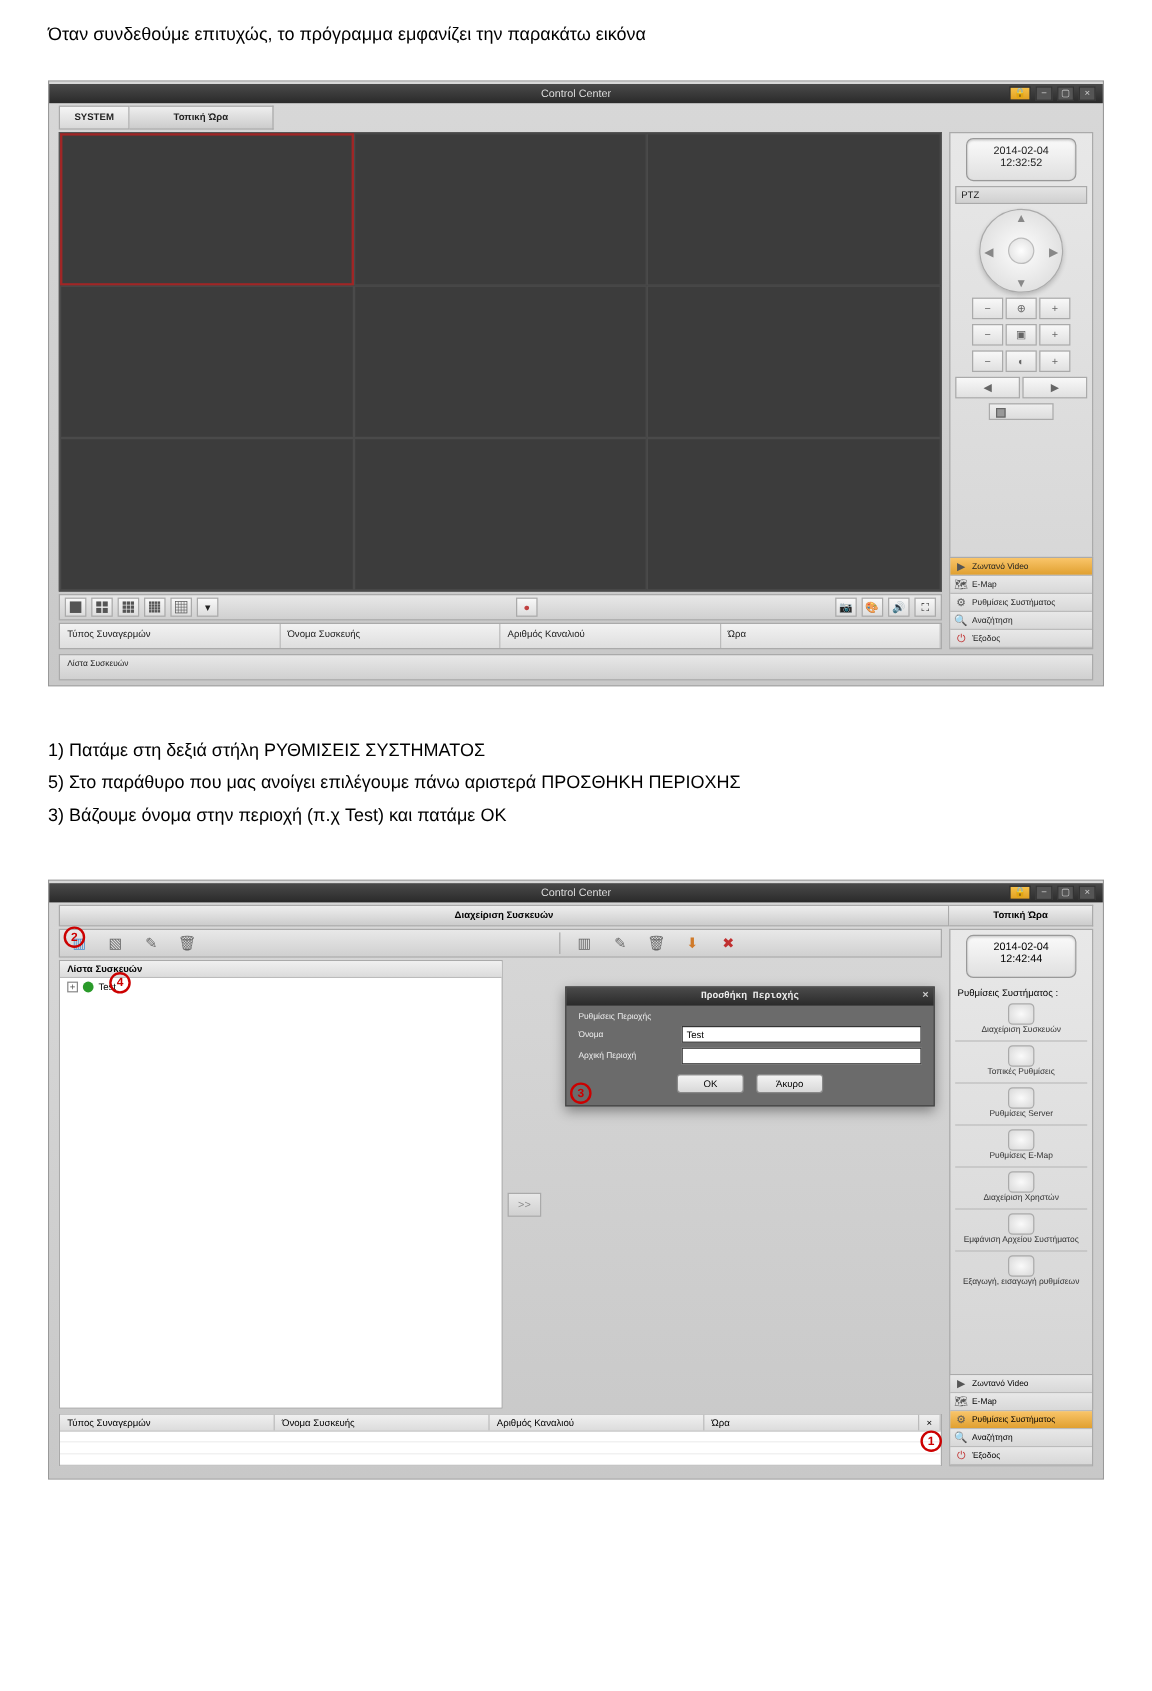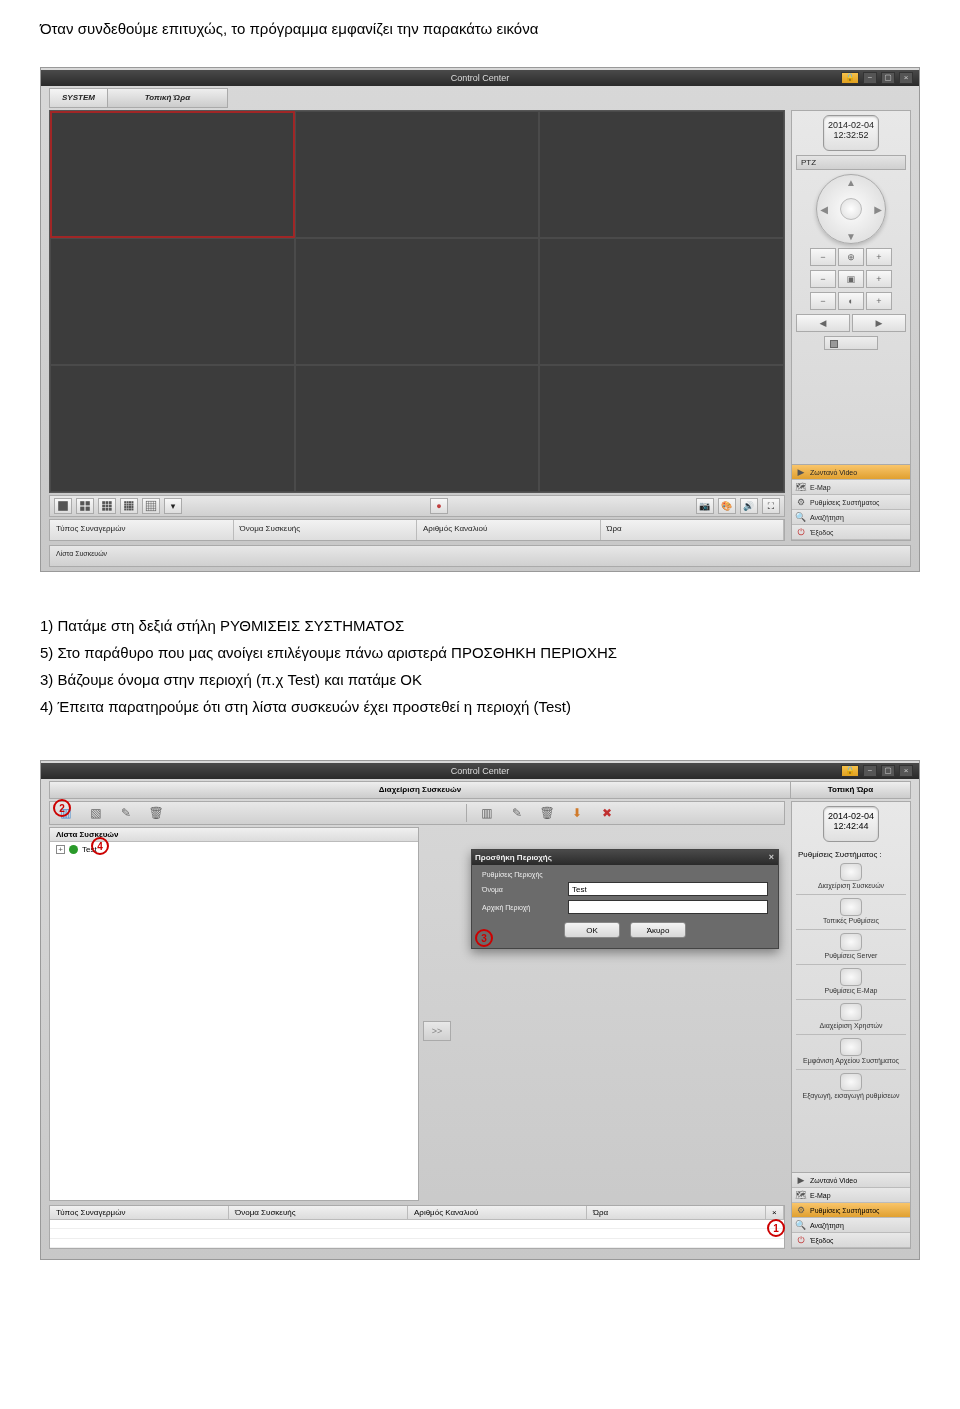--- a/index.html
+++ b/index.html
@@ -8,27 +8,27 @@
   .page { padding: 20px 40px; }
   .intro-text { font-size: 15px; margin-bottom: 30px; }
   
   
   .ss1 { width: 880px; height: 505px; background: linear-gradient(#d8d8d8,#c8c8c8); border: 1px solid #999; margin: 0 auto 40px auto; position: relative; font-size: 9px; color: #222; }
   .ss1-titlebar { position: absolute; top: 2px; left: 0; right: 0; height: 16px; background: linear-gradient(#4a4a4a,#2a2a2a); text-align: center; color: #ddd; font-size: 9px; line-height: 16px; }
   .ss1-titlebar .winbtns { position: absolute; right: 6px; top: 2px; display:flex; gap:4px; }
   .winbtn { width: 14px; height: 12px; background: #555; border: 1px solid #333; display:inline-flex; align-items:center; justify-content:center; color:#ccc; font-size:8px; }
   .winbtn.lock { width: 18px; background: linear-gradient(#f7c24a,#e0a020); color:#333; }
   
-  .ss1-tabrow { position: absolute; top: 20px; left: 8px; right: 8px; height: 20px; display:flex; align-items:stretch;font-style:italic; }
+  .ss1-tabrow { position: absolute; top: 20px; left: 8px; right: 8px; height: 20px; display:flex; align-items:stretch; }
   .ss1-tab { background: linear-gradient(#f5f5f5,#d8d8d8); border:1px solid #aaa; padding: 0 12px; font-weight:bold; font-size:8px; line-height:18px; }
   .ss1-tabrow-mid { flex:1; text-align:center; background: linear-gradient(#eee,#ccc); border:1px solid #aaa; line-height:18px; font-size:8px; border-left:none; }
   .ss1-tabrow-right { width: 120px; background: linear-gradient(#eee,#ccc); border:1px solid #aaa; border-left:none; text-align:center; line-height:18px; font-size:8px; font-weight:bold; }
   
   .ss1-right { position: absolute; right: 8px; top: 42px; bottom: 30px; width: 120px; background: linear-gradient(#e8e8e8,#d4d4d4); border:1px solid #aaa; display:flex; flex-direction:column; align-items:center; padding: 4px; gap:4px; }
-  .clockbox { width: 56px; height: 36px; background: linear-gradient(#fafafa,#e0e0e0); border:1px solid #999; border-radius:6px; text-align:center; font-size:9px; padding-top:4px; box-shadow: inset 0 1px 2px rgba(0,0,0,0.2);}
+  .clockbox { width: 92px; height: 36px; background: linear-gradient(#fafafa,#e0e0e0); border:1px solid #999; border-radius:6px; text-align:center; font-size:9px; padding-top:4px; box-shadow: inset 0 1px 2px rgba(0,0,0,0.2);}
   .ptz-label { align-self:stretch; background: linear-gradient(#e4e4e4,#d0d0d0); border:1px solid #aaa; font-size:8px; padding:2px 4px; }
   .ptz-wheel { width: 70px; height: 70px; border-radius: 50%; background: radial-gradient(#fdfdfd,#d6d6d6); border:1px solid #aaa; position:relative; box-shadow: 0 2px 4px rgba(0,0,0,0.2);}
   .ptz-arrow { position:absolute; width:10px; height:10px; color:#888; font-size:10px; text-align:center; }
   .ptz-wheel .c { position:absolute; top:50%; left:50%; width:22px; height:22px; margin:-11px 0 0 -11px; border-radius:50%; background: radial-gradient(#fefefe,#ddd); border:1px solid #bbb; }
   .ctrl-row { display:flex; gap:2px; }
   .ctrl-btn { width:26px; height:18px; background: linear-gradient(#f8f8f8,#e0e0e0); border:1px solid #aaa; font-size:9px; display:flex; align-items:center; justify-content:center; color:#666; }
   .ctrl-btn.w { width:54px; }
   .slider { width:54px; height:14px; background: linear-gradient(#eee,#ddd); border:1px solid #aaa; position:relative; }
   .slider::after { content:""; position:absolute; left:10%; top:3px; width:6px; height:6px; background:#999; border:1px solid #666; }
   
@@ -84,21 +84,21 @@
   
   .ss2-rp { position:absolute; right:8px; top:40px; bottom:58px; width:120px; background: linear-gradient(#e8e8e8,#d4d4d4); border:1px solid #aaa; display:flex; flex-direction:column; align-items:center; gap:3px; padding:4px; }
   .ss2-rp .clockbox { margin-bottom:4px; }
   .rp-title { align-self:stretch; font-size:8px; padding:1px 2px; }
   .rp-item { align-self:stretch; text-align:center; font-size:7px; color:#333; padding-bottom:2px; }
   .rp-item .ic { display:block; margin:0 auto 1px auto; width:22px; height:18px; background: radial-gradient(#fafafa,#d8d8d8); border:1px solid #aaa; border-radius:4px; }
   .rp-sep { align-self:stretch; height:1px; background:#bbb; }
   
   
   .dlg { position:absolute; top:88px; left:430px; width:308px; background:#6b6b6b; border:1px solid #444; box-shadow: 0 4px 10px rgba(0,0,0,0.4); z-index:5; }
-  .dlg-title { background: linear-gradient(#4a4a4a,#2a2a2a); color:#eee; font-size:8px; font-weight:bold; text-align:left; padding:3px; position:relative; }
+  .dlg-title { background: linear-gradient(#4a4a4a,#2a2a2a); color:#eee; font-size:8px; font-weight:bold; text-align:center; padding:3px; position:relative;font-family:Liberation Mono, monospace; }
   .dlg-title .x { position:absolute; right:4px; top:2px; color:#ccc; font-size:9px; }
   .dlg-body { padding:6px 10px 10px 10px; font-size:8px; color:#eee; }
   .dlg-row { display:flex; align-items:center; margin:4px 0; gap:6px; }
   .dlg-row label { width:80px; font-size:7px; }
   .dlg-row input { flex:1; height:14px; border:1px solid #333; background:#fff; font-size:8px; padding:0 3px; color:#000; }
   .dlg-btns { display:flex; justify-content:center; gap:10px; margin-top:8px; }
   .dlg-btn { width:56px; height:16px; background: linear-gradient(#f4f4f4,#d8d8d8); border:1px solid #888; border-radius:3px; font-size:8px; display:flex; align-items:center; justify-content:center; color:#000; }
   
   
   .ss2-table { position:absolute; left:8px; right:134px; bottom:10px; height:44px; background:#fff; border:1px solid #aaa; display:flex; flex-direction:column; }
@@ -285,21 +285,20 @@
         </div>
     </div>
 
     <div class="ss1-status">Λίστα Συσκευών</div>
   </div>
 
   <div class="step-list">
     <div>1) Πατάμε στη δεξιά στήλη ΡΥΘΜΙΣΕΙΣ ΣΥΣΤΗΜΑΤΟΣ</div>
     <div>5) Στο παράθυρο που μας ανοίγει επιλέγουμε πάνω αριστερά ΠΡΟΣΘΗΚΗ ΠΕΡΙΟΧΗΣ</div>
     <div>3) Βάζουμε όνομα στην περιοχή (π.χ Test) και πατάμε OK</div>
-    <div>4) Έπειτα παρατηρούμε ότι στη λίστα συσκευών έχει προστεθεί η περιοχή (Test)</div>
   </div>
 
   <div class="ss2">
     <div class="ss2-titlebar">
       <span>Control Center</span>
       <div class="winbtns">
         <span class="winbtn lock">🔒</span>
         <span class="winbtn">−</span>
         <span class="winbtn">▢</span>
         <span class="winbtn">×</span>

